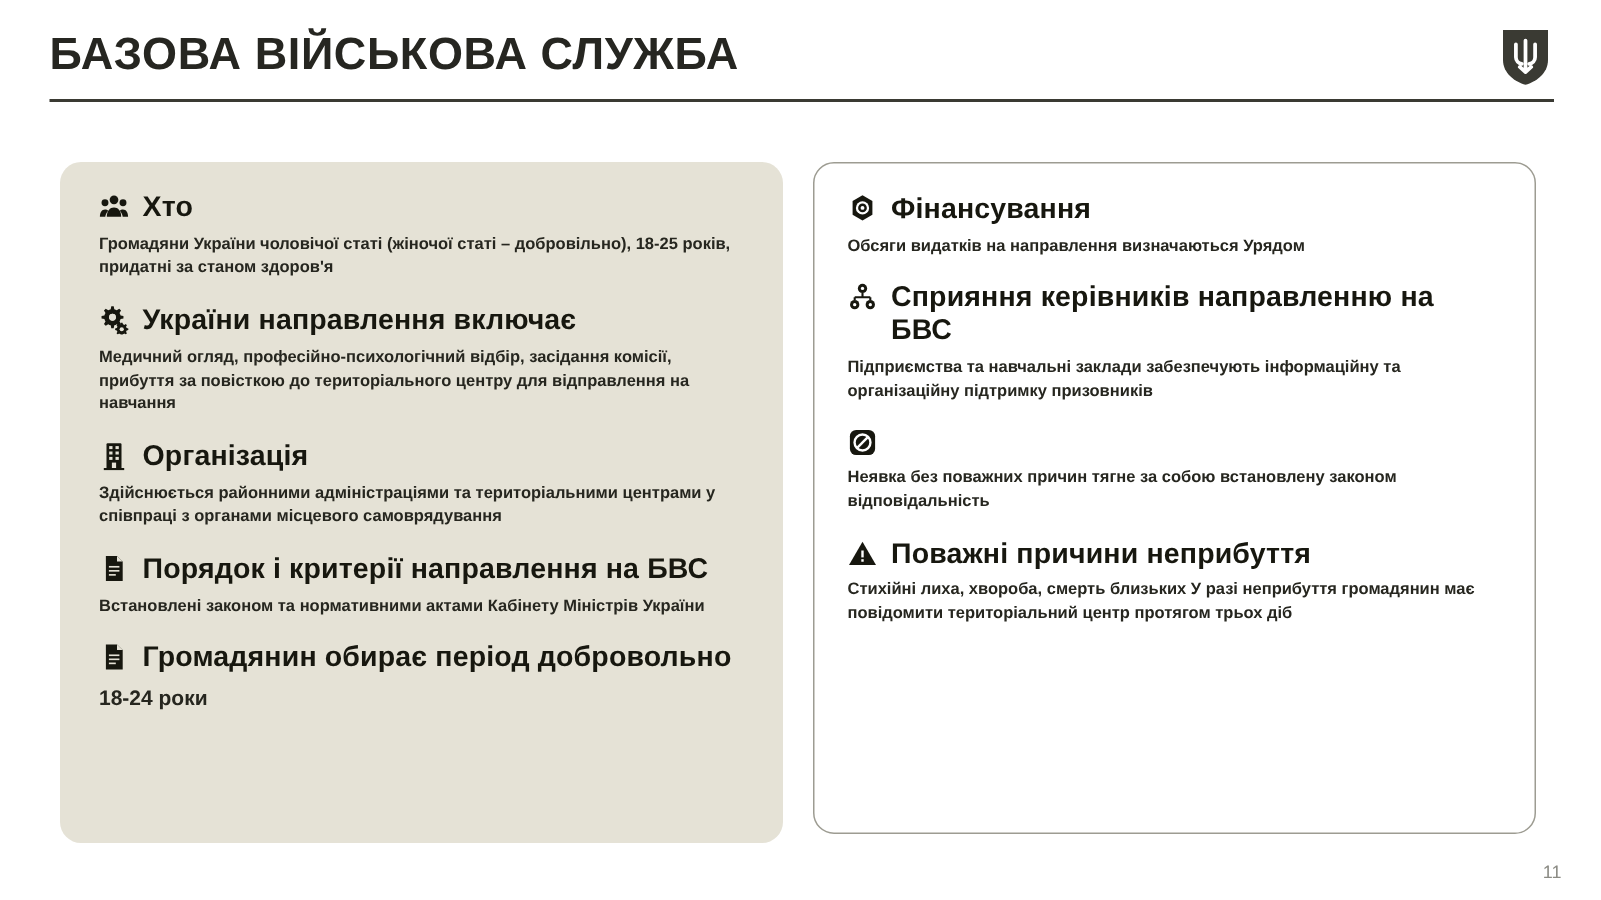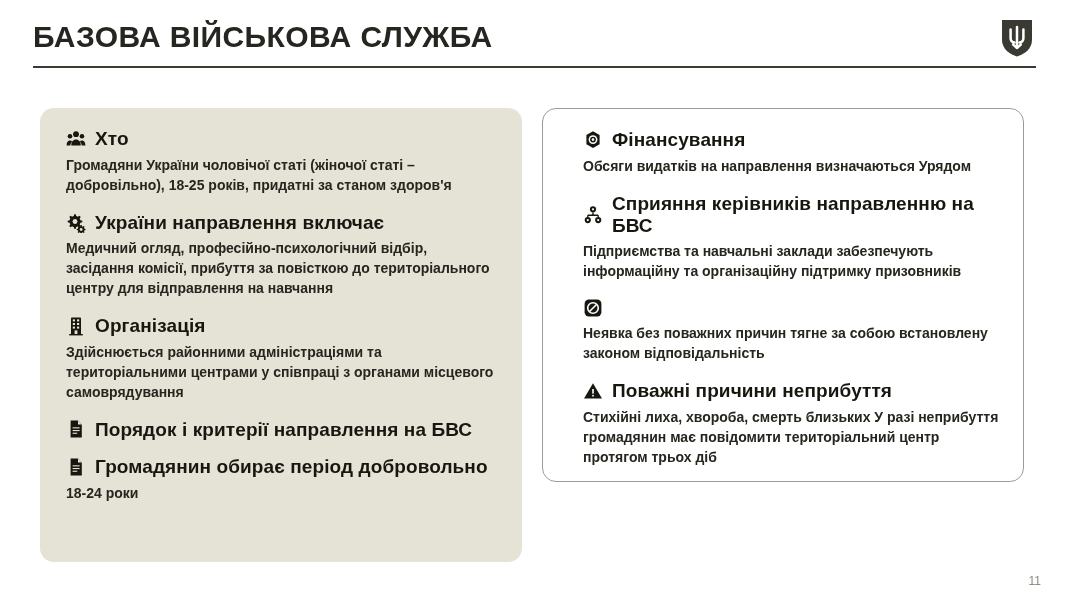--- a/index.html
+++ b/index.html
@@ -62,48 +62,47 @@
     top: 108px;
     width: 482px;
     height: 454px;
     background: #e5e2d6;
     padding: 20px 26px 18px 26px;
   }
   .card-right {
     left: 542px;
     top: 108px;
     width: 482px;
-    height: 374px;
+    height: 448px;
     background: #ffffff;
     border: 1.5px solid #9d9c92;
-    padding: 20px 22px 18px 40px;
+    padding: 20px 22px 18px 22px;
   }
 
   
   .section {
     margin-bottom: 16px;
   }
   .section:last-child {
     margin-bottom: 0;
   }
   .section-head {
     display: flex;
-    align-items: center;
     gap: 9px;
     margin-bottom: 6px;
   }
   .section-title {
     font-size: 19px;
     font-weight: 700;
     line-height: 1.15;
     color: #17170f;
     letter-spacing: 0.1px;
   }
   .section-body {
-    font-size: 14px;
+    font-size: 11px;
     line-height: 1.42;
     color: #26261f;
     font-weight: 600;
     max-width: 470px;
   }
   .section-body.bold-note {
     font-weight: 700;
     font-size: 14px;
   }
 
@@ -219,20 +218,21 @@
         <svg width="20" height="20" viewBox="0 0 20 20" fill="currentColor">
           <path d="M4.6 1.6 H12 L15.8 5.4 V18.4 H4.6 Z"></path>
           <path d="M12 1.6 V5.4 H15.8 Z" fill="#e5e2d6"></path>
           <rect x="6.6" y="8.3" width="7" height="1.1" fill="#e5e2d6"></rect>
           <rect x="6.6" y="11" width="7" height="1.1" fill="#e5e2d6"></rect>
           <rect x="6.6" y="13.7" width="4.6" height="1.1" fill="#e5e2d6"></rect>
         </svg>
       </span>
       <span class="section-title">Порядок і критерії направлення на БВС</span>
     </div>
+    <div class="section-body">Встановлені законом та нормативними актами Кабінету Міністрів України</div>
   </div>
 
   <div class="section">
     <div class="section-head">
       <span class="icon">
         <svg width="20" height="20" viewBox="0 0 20 20" fill="currentColor">
           <path d="M4.6 1.6 H12 L15.8 5.4 V18.4 H4.6 Z"></path>
           <path d="M12 1.6 V5.4 H15.8 Z" fill="#e5e2d6"></path>
           <rect x="6.6" y="8.3" width="7" height="1.1" fill="#e5e2d6"></rect>
           <rect x="6.6" y="11" width="7" height="1.1" fill="#e5e2d6"></rect>

